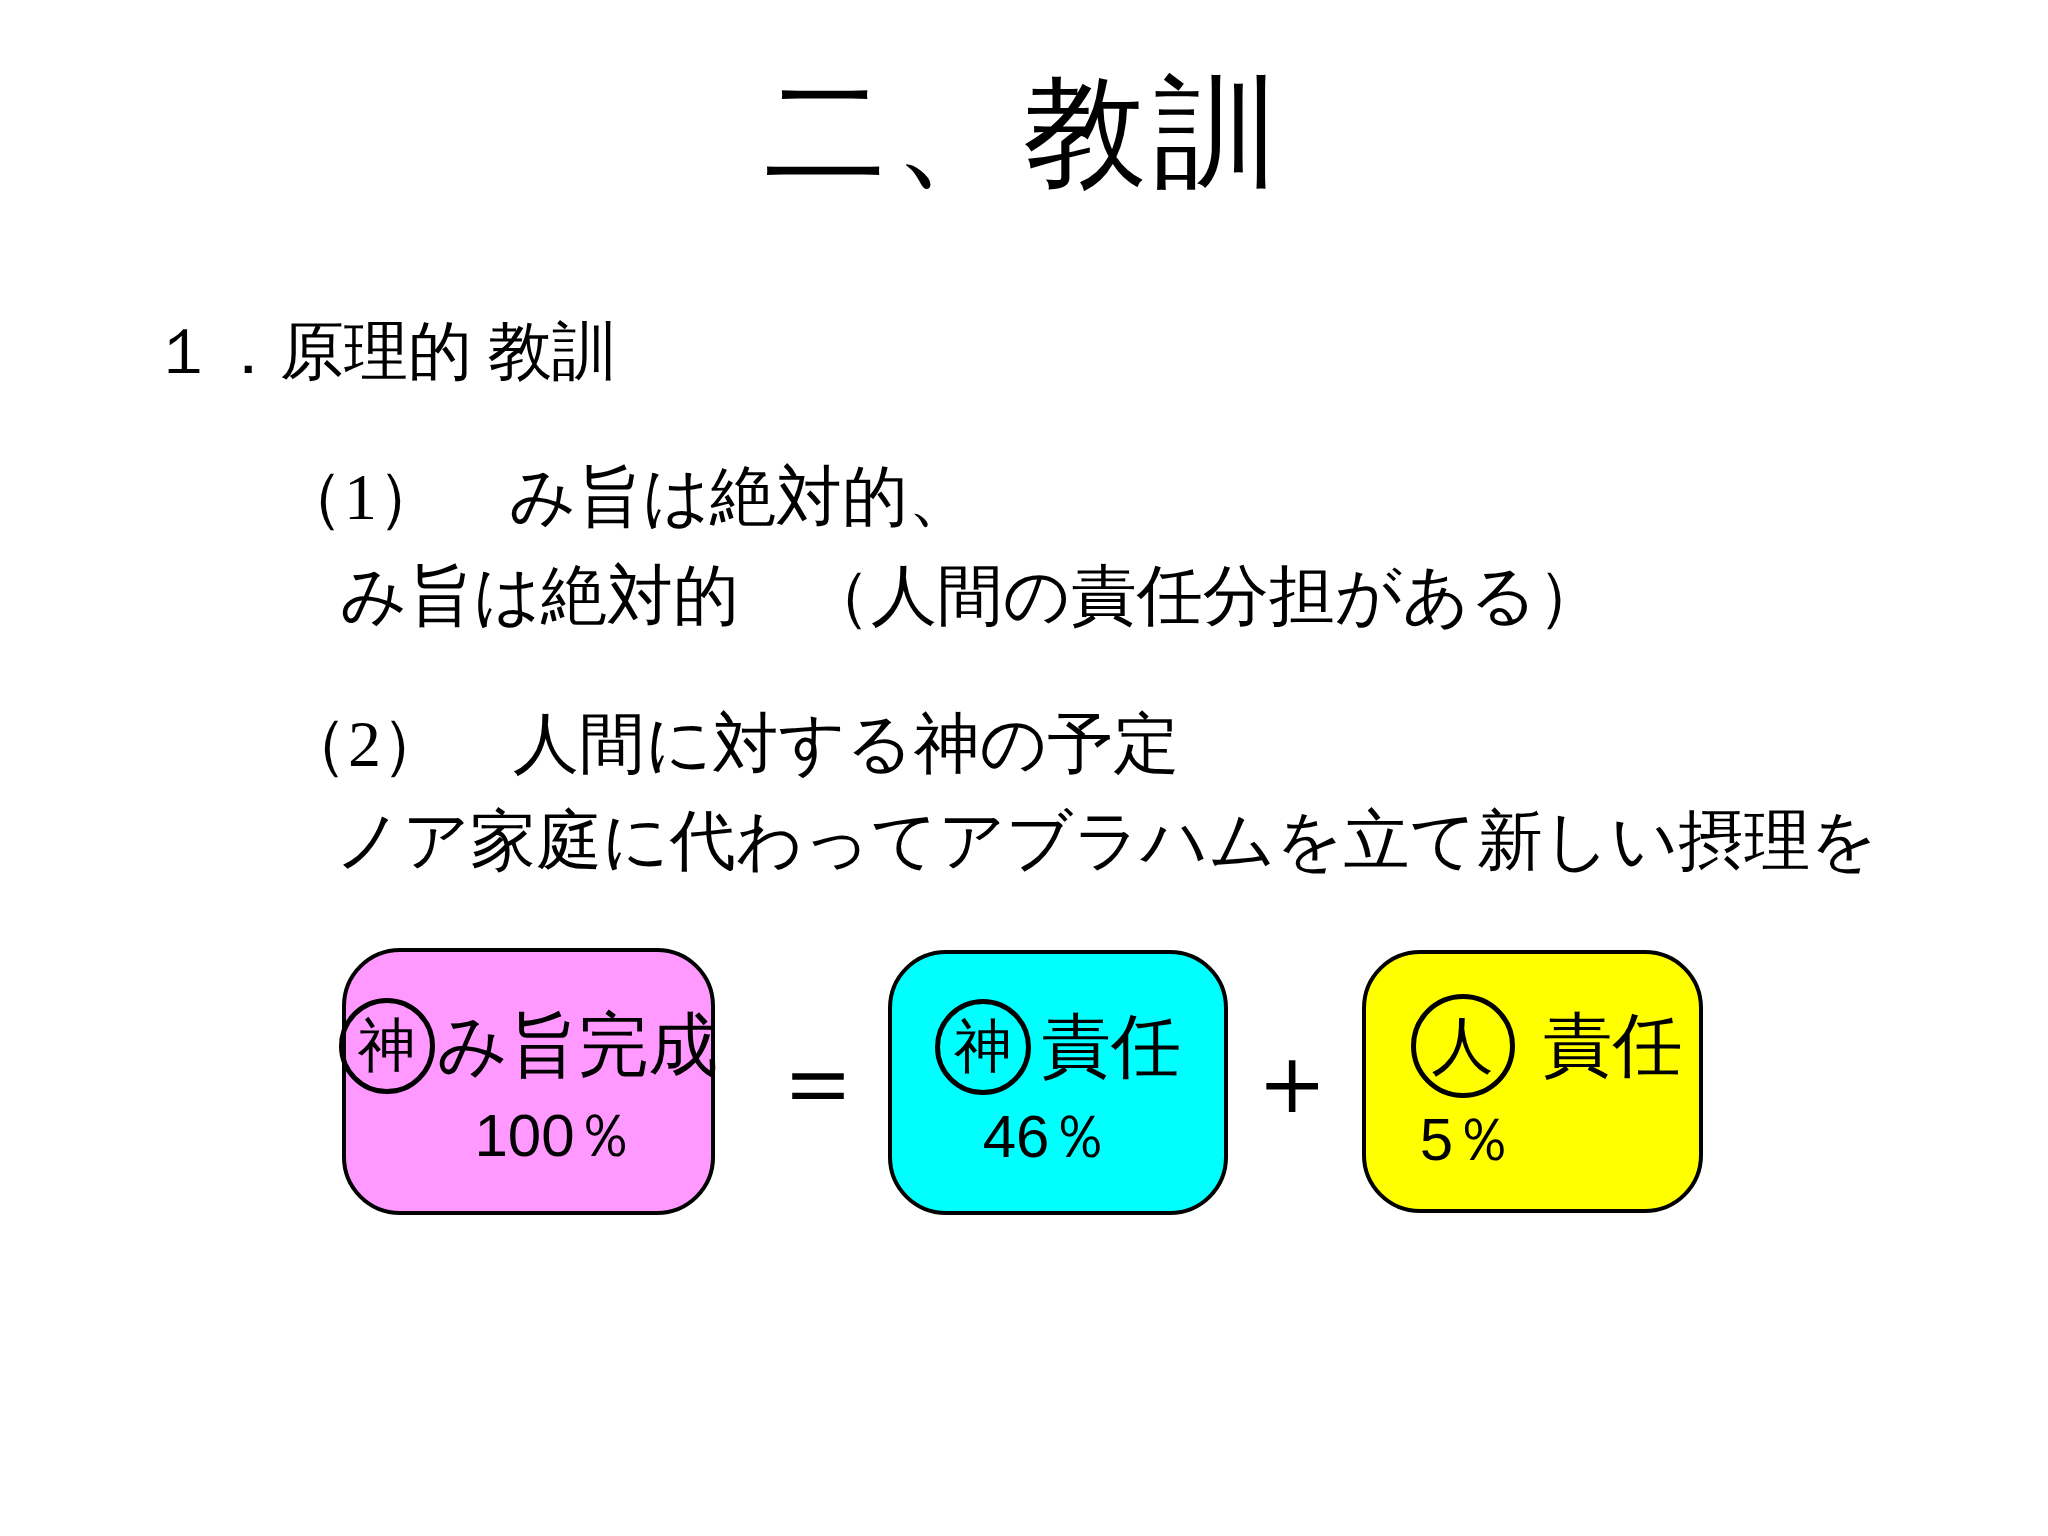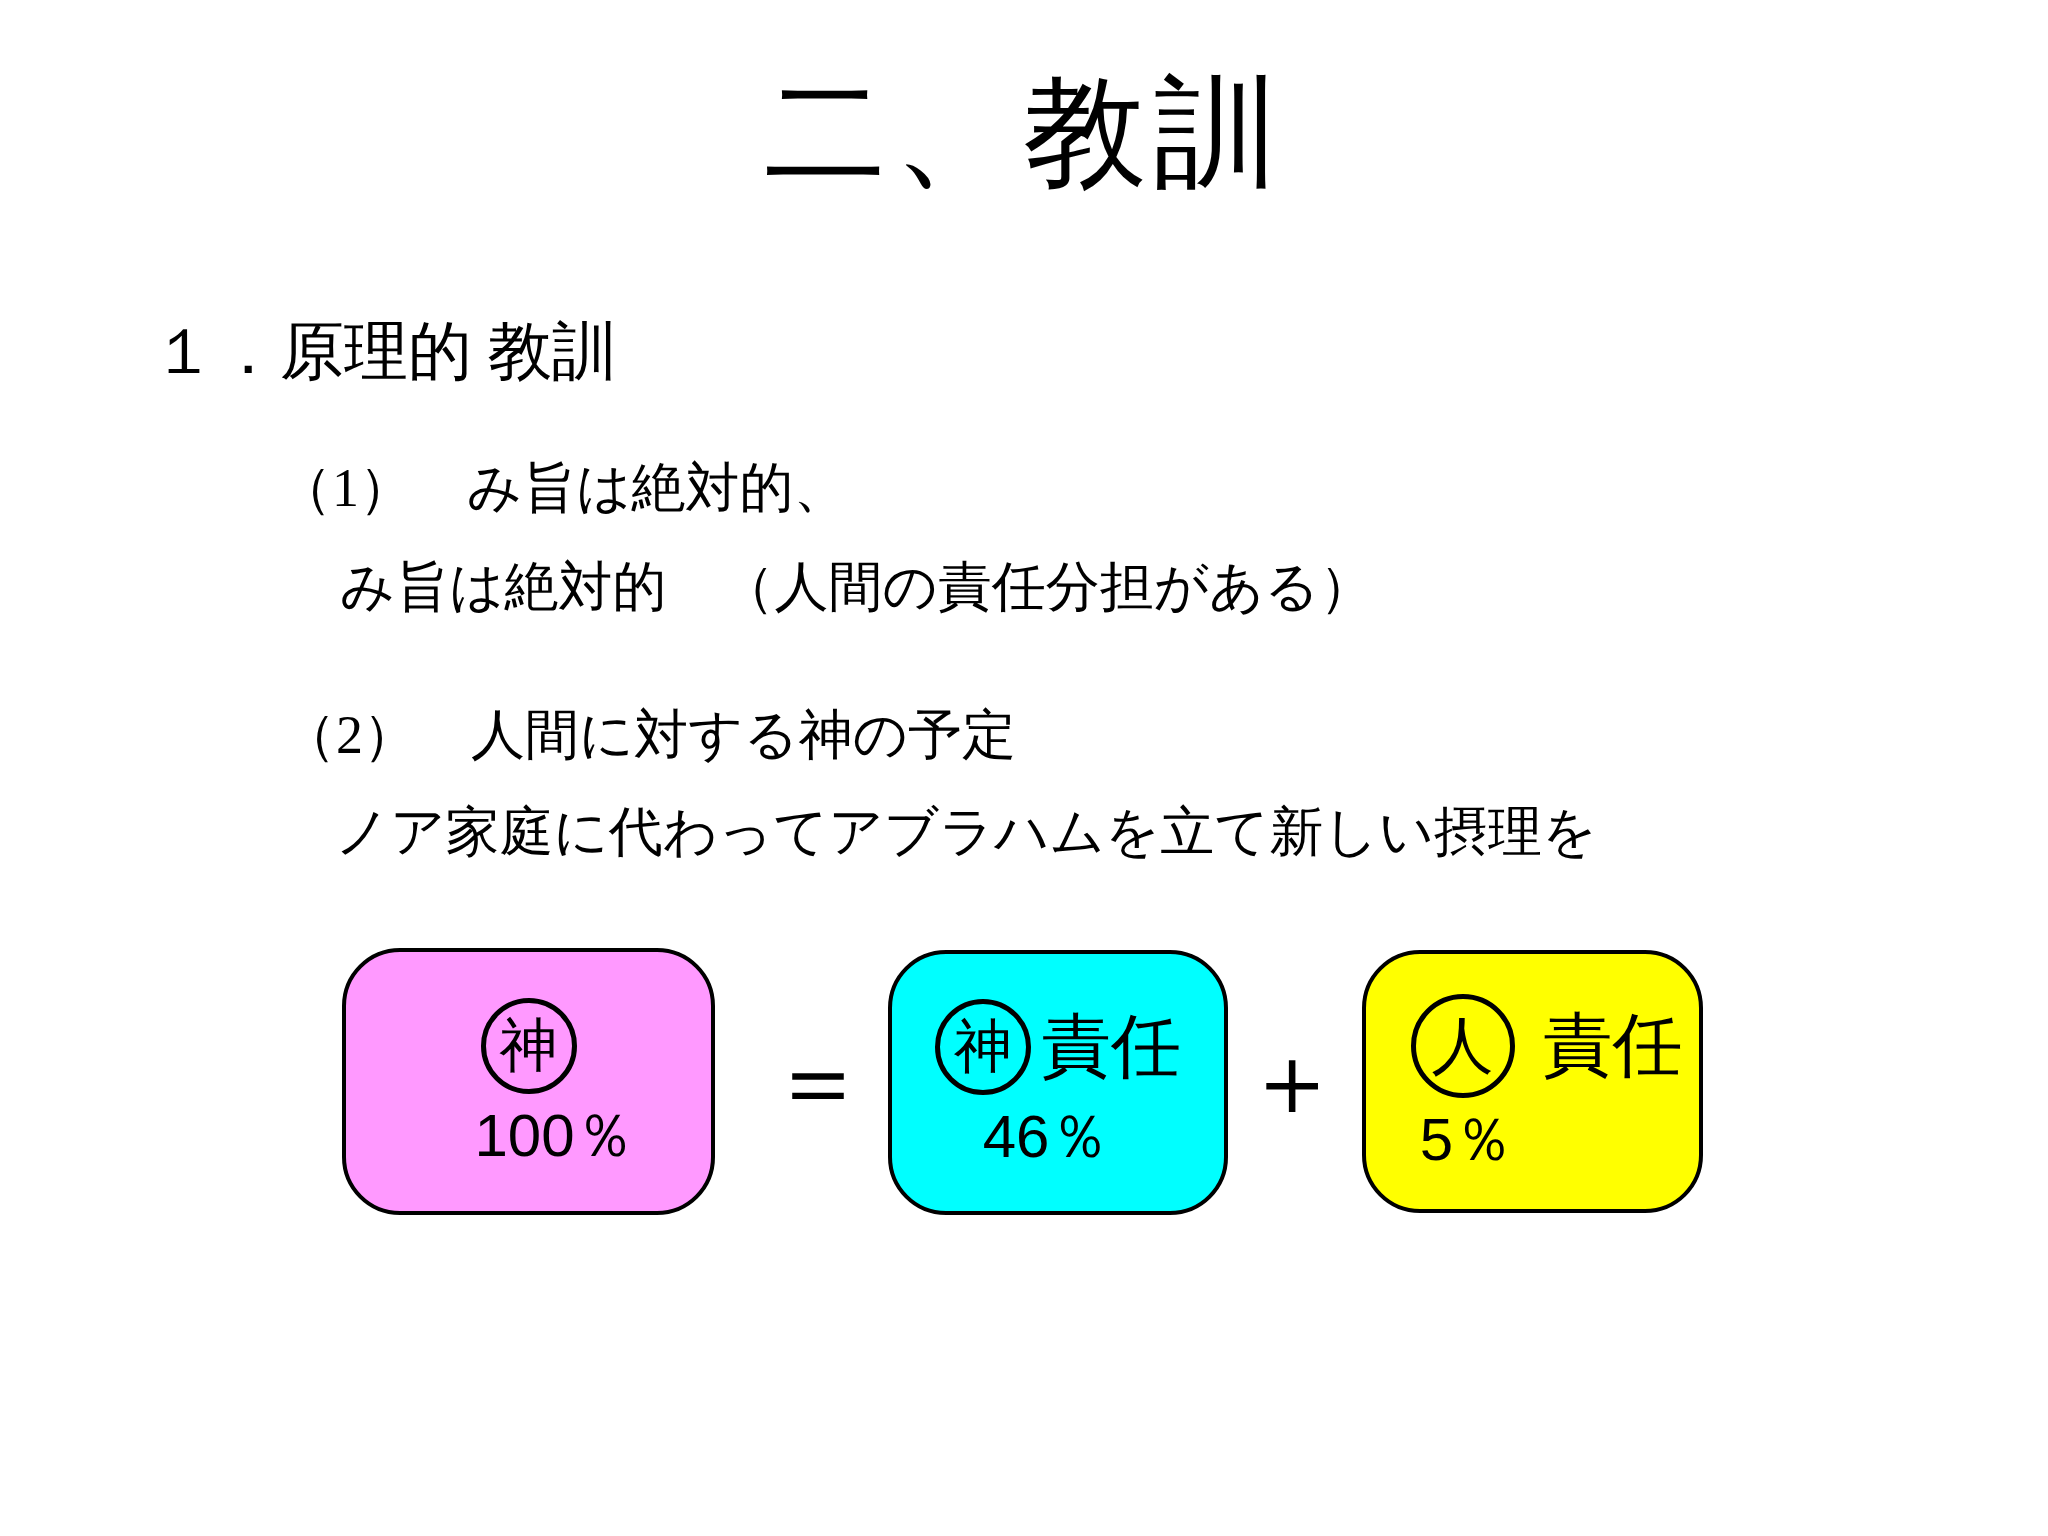--- a/index.html
+++ b/index.html
@@ -19,21 +19,21 @@
     font-size:122px;font-weight:400;
     letter-spacing:8px;
     margin:0;
   }
   .section-heading{
     position:absolute;left:152px;top:308px;
     font-size:64px;
   }
   .body-line{
     position:absolute;
-    font-size:54px;
+    font-size:66px;
     white-space:nowrap;
   }
   .l1a{left:278px;top:452px;}
   .l1b{left:340px;top:551px;}
   .l2a{left:282px;top:699px;}
   .l2b{left:335px;top:796px;}
 
   .box{
     position:absolute;
     box-sizing:border-box;
@@ -94,20 +94,21 @@
 
   <div class="body-line l1a">（1）　み旨は絶対的、</div>
   <div class="body-line l1b">み旨は絶対的　（人間の責任分担がある）</div>
 
   <div class="body-line l2a">（2）　人間に対する神の予定</div>
   <div class="body-line l2b">ノア家庭に代わってアブラハムを立て新しい摂理を</div>
 
   <div class="box box-pink" style="background: rgb(255, 153, 255);">
     <div class="box-line1">
       <span class="kanji-circle">神</span>
+      <span class="box-label">み旨完成</span>
     </div>
     <div class="box-value">100％</div>
   </div>
 
   <div class="op op-equals">＝</div>
 
   <div class="box box-cyan" style="background: rgb(0, 255, 255);">
     <div class="box-line1">
       <span class="kanji-circle">神</span>
       <span class="box-label">責任</span>

